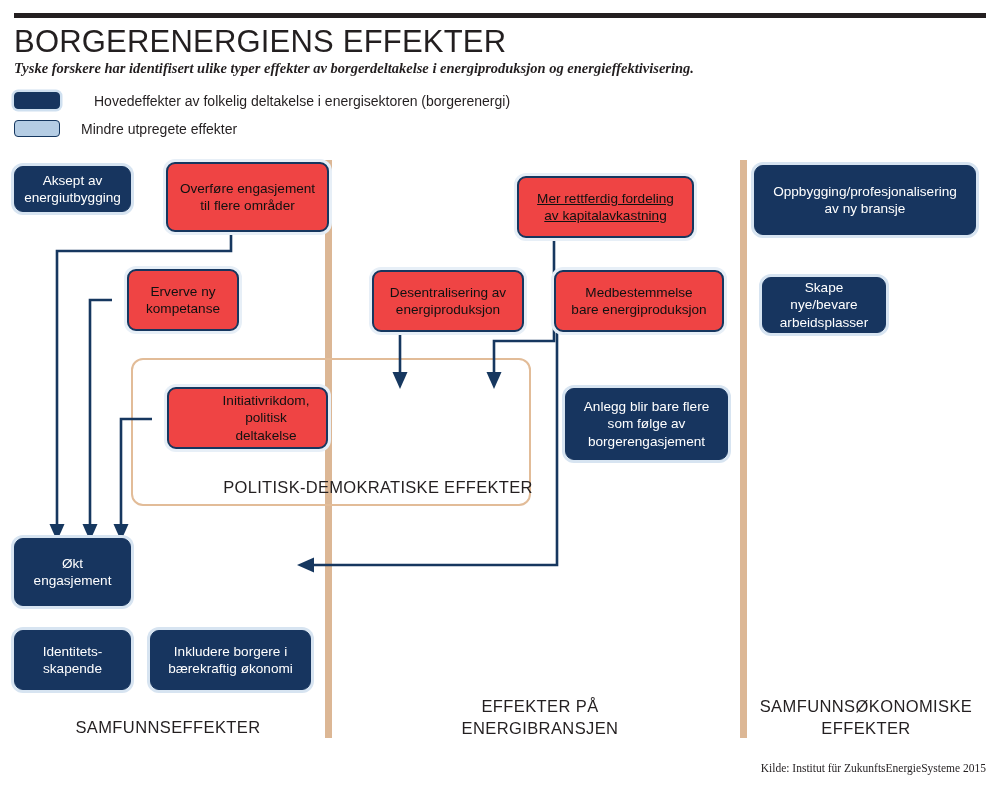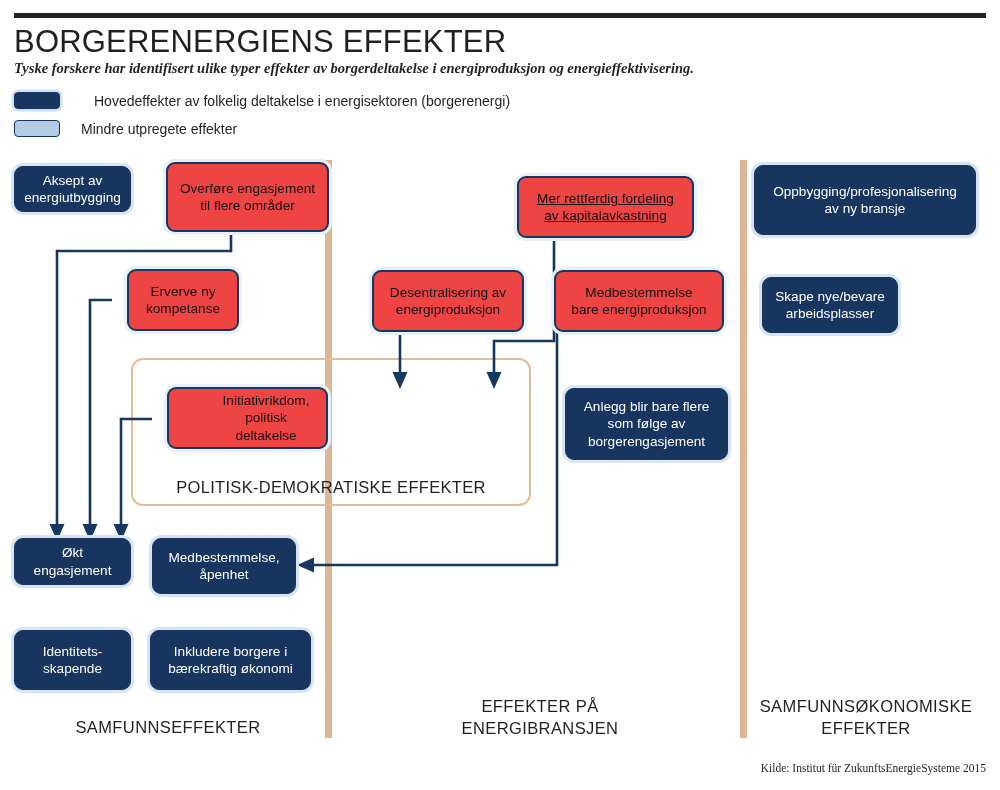--- a/index.html
+++ b/index.html
@@ -69,21 +69,21 @@
   }
 
   
   .group-frame{
     position:absolute;left:131px;top:358px;width:400px;height:148px;
     border:2.4px solid #e2bc98;border-radius:12px;background:transparent;
     box-sizing:border-box;
   }
   .group-title{
     position:absolute;left:131px;top:478px;width:400px;
-    text-align:center;font-size:16.5px;letter-spacing:.3px;color:#231f20;
+    text-align:center;font-size:16.5px;letter-spacing:.3px;color:#231f20;padding-left:47px;
   }
 
   
   .node{
     position:absolute;box-sizing:border-box;
     display:flex;align-items:center;justify-content:center;
     text-align:center;border-radius:9px;
     font-size:13.6px;line-height:1.28;
     padding:4px 7px;
     white-space:pre-line;
@@ -155,25 +155,23 @@
 
   <div class="node light" style="left:150px; top:162px; width:163px; height:70px;">Overføre engasjement
 til flere områder</div>
 
   <div class="node light" style="left:111px; top:269px; width:112px; height:62px;padding-left:7px;">Erverve ny
 kompetanse</div>
 
   <div class="node light" style="left:151px; top:387px; width:161px; height:62px;padding-left:44px;">Initiativrikdom,
 politisk deltakelse</div>
 
-  <div class="node dark" style="left:14px;  top:538px; width:117px; height:47px;">Økt
+  <div class="node dark" style="left:14px;  top:538px; width:117px; height:68px;">Økt
 engasjement</div>
 
-  <div class="node dark" style="left:152px; top:538px; width:144px; height:56px;">Medbestemmelse,
-åpenhet</div>
 
   <div class="node dark" style="left:14px;  top:630px; width:117px; height:60px;">Identitets-
 skapende</div>
 
   <div class="node dark" style="left:150px; top:630px; width:161px; height:60px;">Inkludere borgere i
 bærekraftig økonomi</div>
 
   <div class="node light" style="left:501px; top:176px; width:177px; height:62px;text-decoration:underline;">Mer rettferdig fordeling
 av kapitalavkastning</div>
 
@@ -184,21 +182,21 @@
 bare energiproduksjon</div>
 
 
   <div class="node dark" style="left:565px; top:388px; width:163px; height:72px;">Anlegg blir bare flere
 som følge av
 borgerengasjement</div>
 
   <div class="node dark" style="left:754px; top:165px; width:222px; height:70px;">Oppbygging/profesjonalisering
 av ny bransje</div>
 
-  <div class="node dark" style="left:762px; top:277px; width:136px; height:56px;">Skape nye/bevare
+  <div class="node dark" style="left:762px; top:277px; width:124px; height:56px;">Skape nye/bevare
 arbeidsplasser</div>
 
 
   <div class="col-caption c1">SAMFUNNSEFFEKTER</div>
   <div class="col-caption c2">EFFEKTER PÅ
 ENERGIBRANSJEN</div>
   <div class="col-caption c3">SAMFUNNSØKONOMISKE
 EFFEKTER</div>
 
   <div class="source">Kilde: Institut für ZukunftsEnergieSysteme 2015</div>

